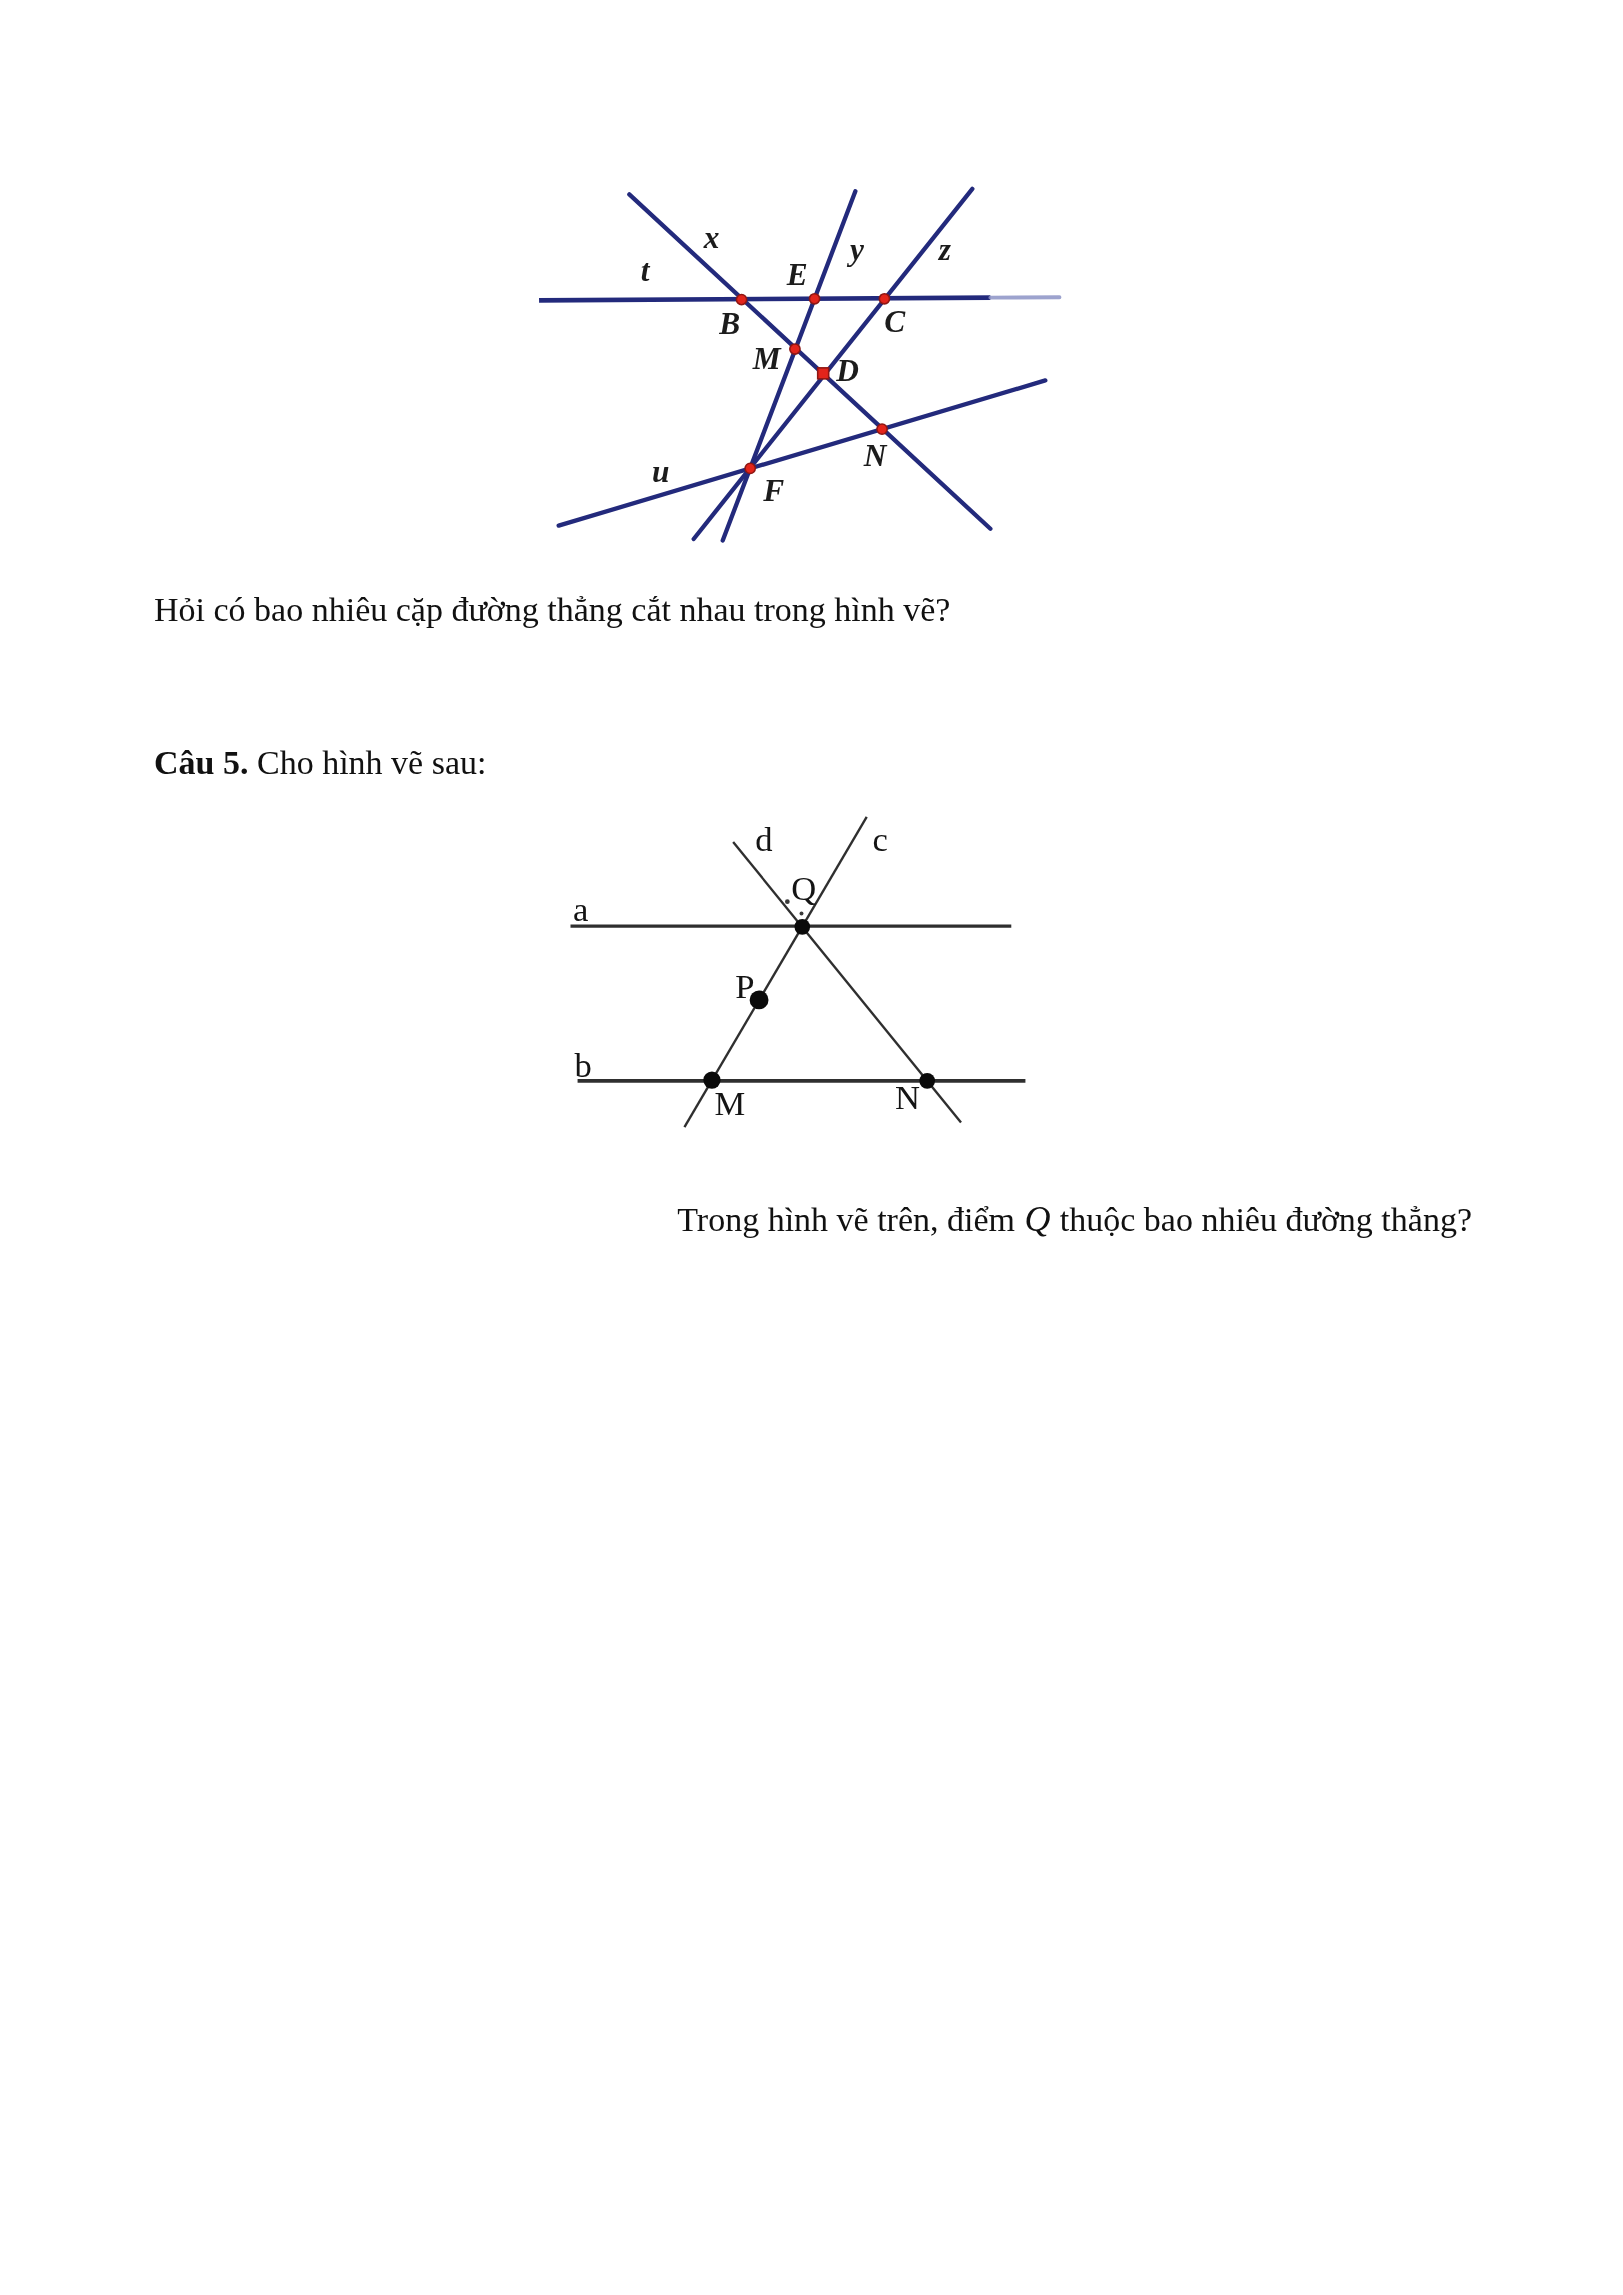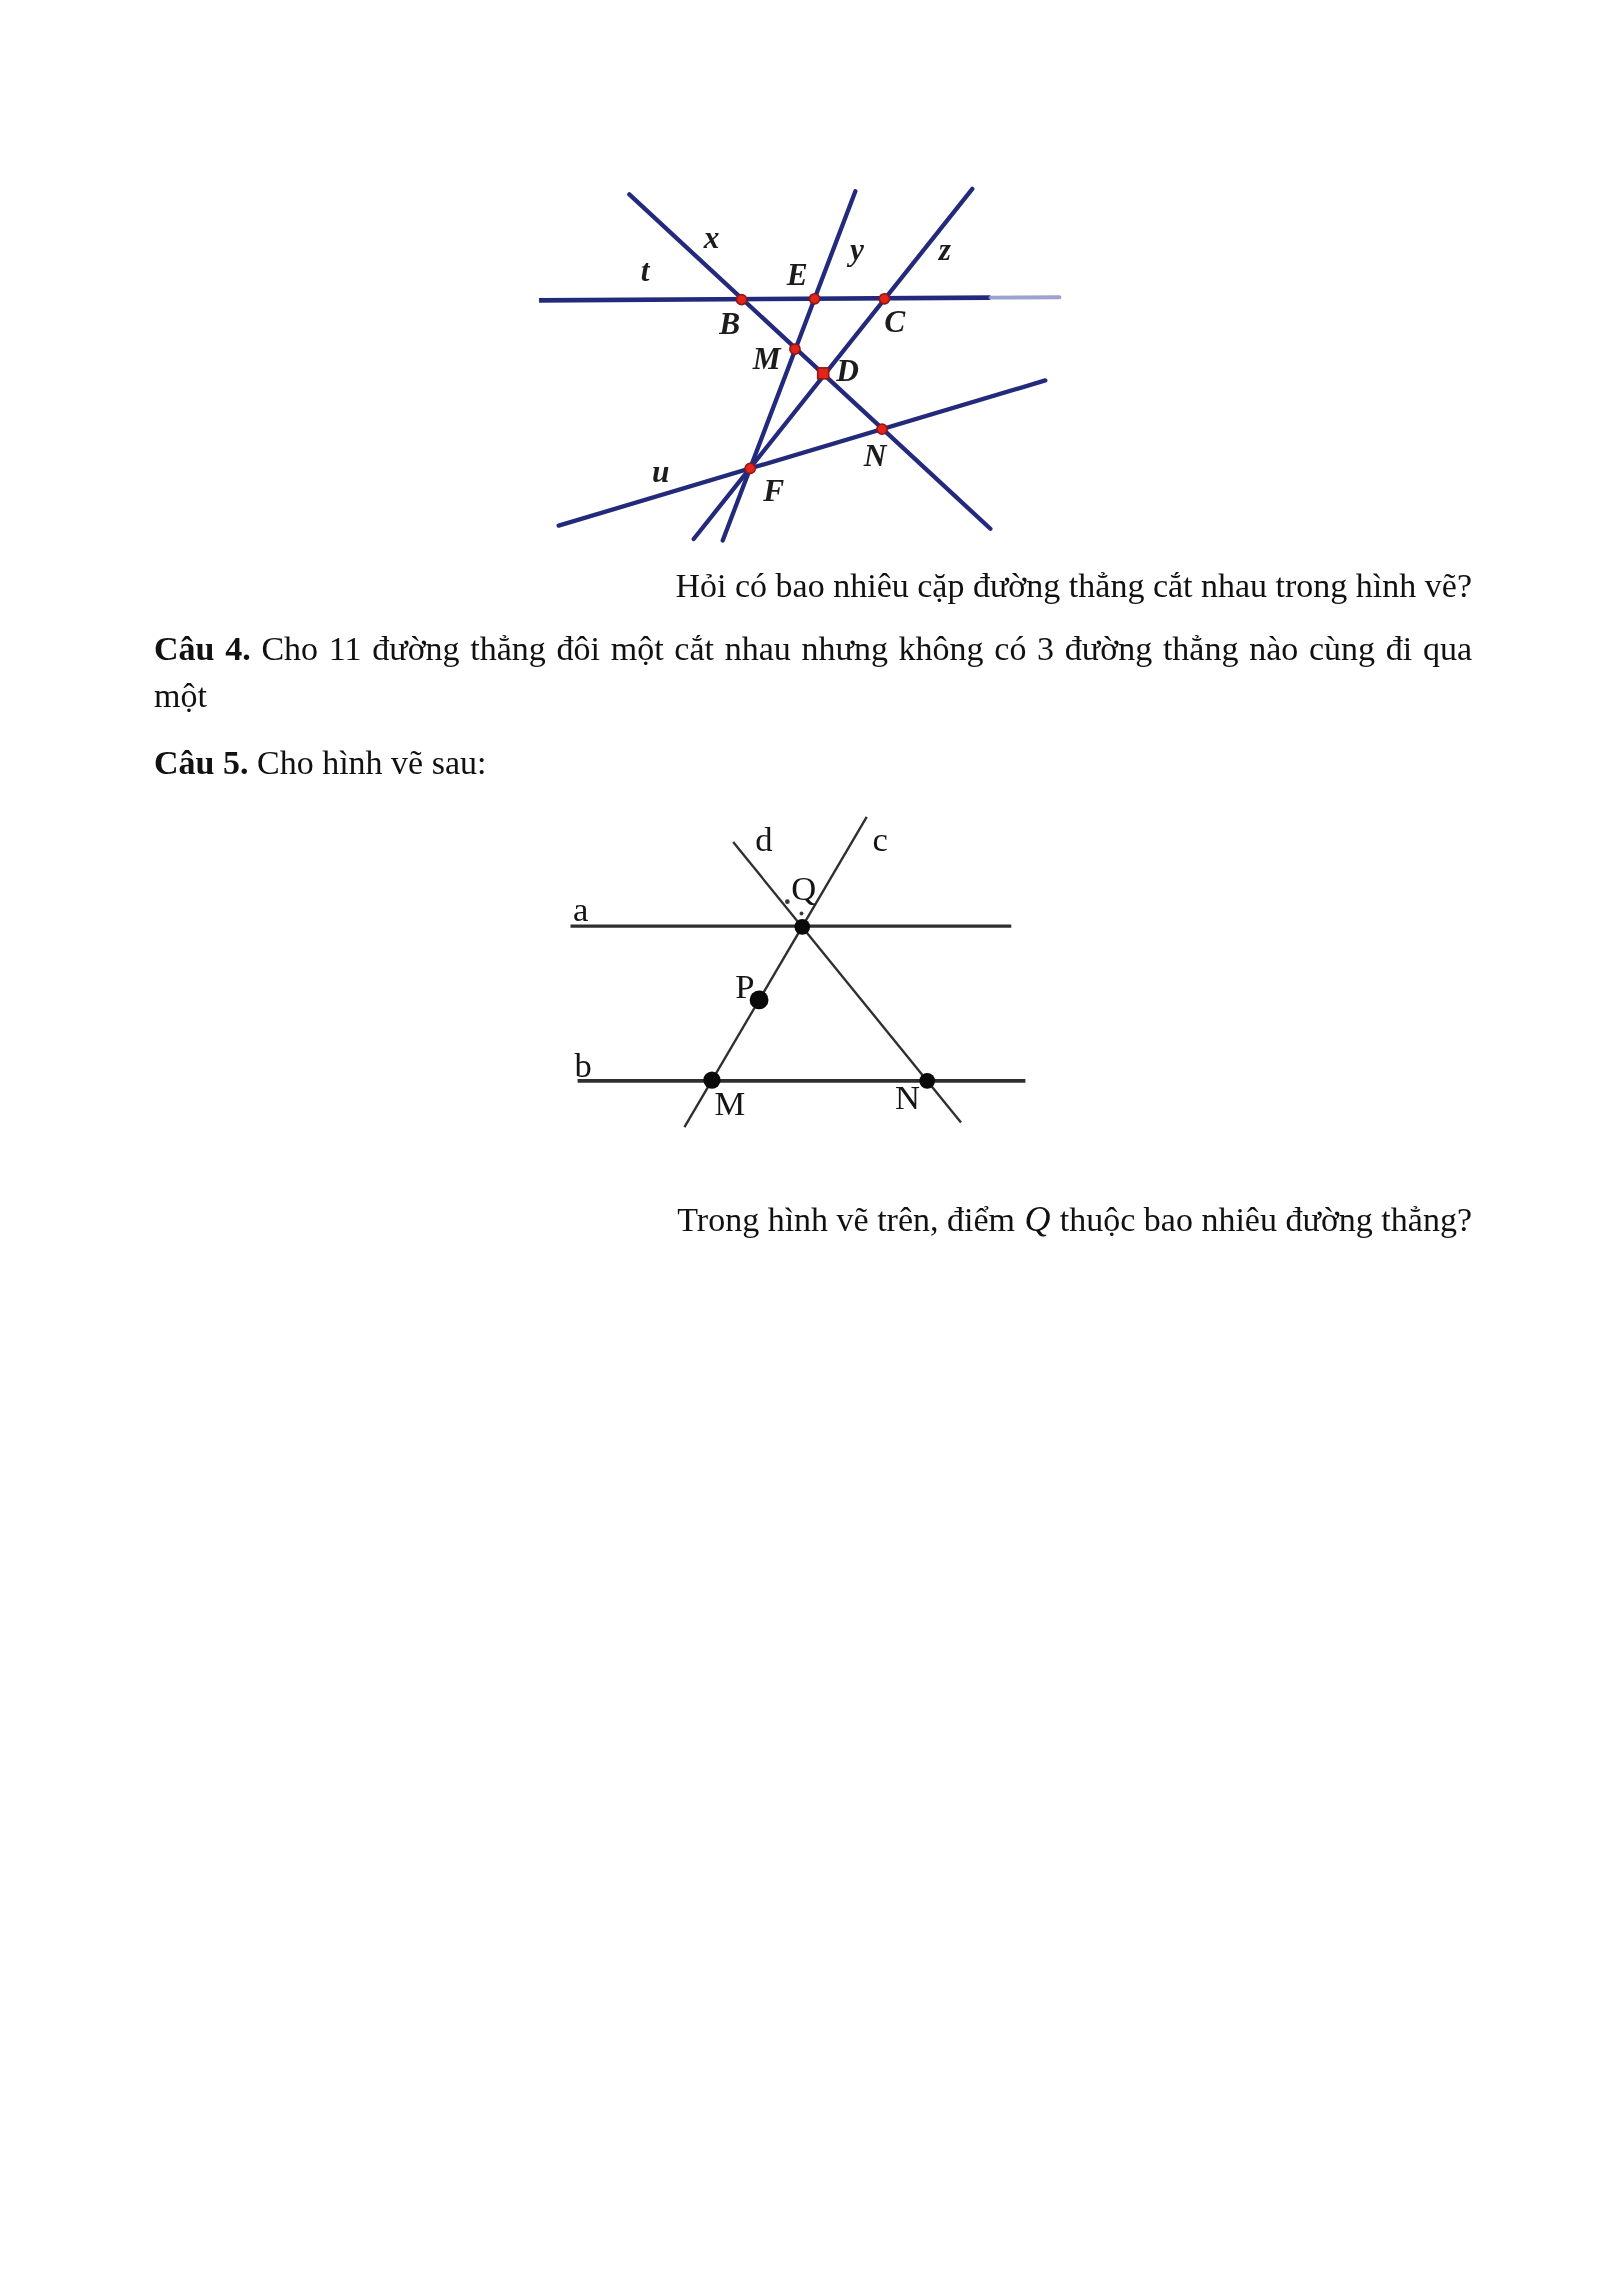--- a/index.html
+++ b/index.html
@@ -65,27 +65,24 @@
     <text class="f1-label" x="1016" y="363">E</text>
     <text class="f1-label" x="930" y="425">B</text>
     <text class="f1-label" x="1140" y="422">C</text>
     <text class="f1-label" x="977" y="470">M</text>
     <text class="f1-label" x="1080" y="485">D</text>
     <text class="f1-label" x="1115" y="593">N</text>
     <text class="f1-label" x="986" y="637">F</text>
     <text class="f1-label" x="842" y="614">u</text>
   </svg>
 
-  <div class="tline" style="top:562px;text-align:right;">
+  <div class="tline" style="top:586px;">
     <span>Hỏi có bao nhiêu cặp đường thẳng cắt nhau trong hình vẽ?</span>
   </div>
 
-  <div class="tline just" style="top:625px;">
-    <span class="b">Câu 4.</span><span> Cho 11 đường thẳng đôi một cắt nhau nhưng không có 3 đường thẳng nào cùng đi qua một</span>
-  </div>
 
 
   <div class="tline" style="top:739px;">
     <span class="b">Câu 5.</span><span> Cho hình vẽ sau:</span>
   </div>
 
   <svg style="left:550px;top:809px;" width="503" height="330" viewBox="700 1030 640 420">
 
     <line class="f2-line" x1="726" y1="1179" x2="1287" y2="1179" stroke-width="4"></line>
     <line class="f2-line" x1="735" y1="1376" x2="1305" y2="1376" stroke-width="5"></line>

